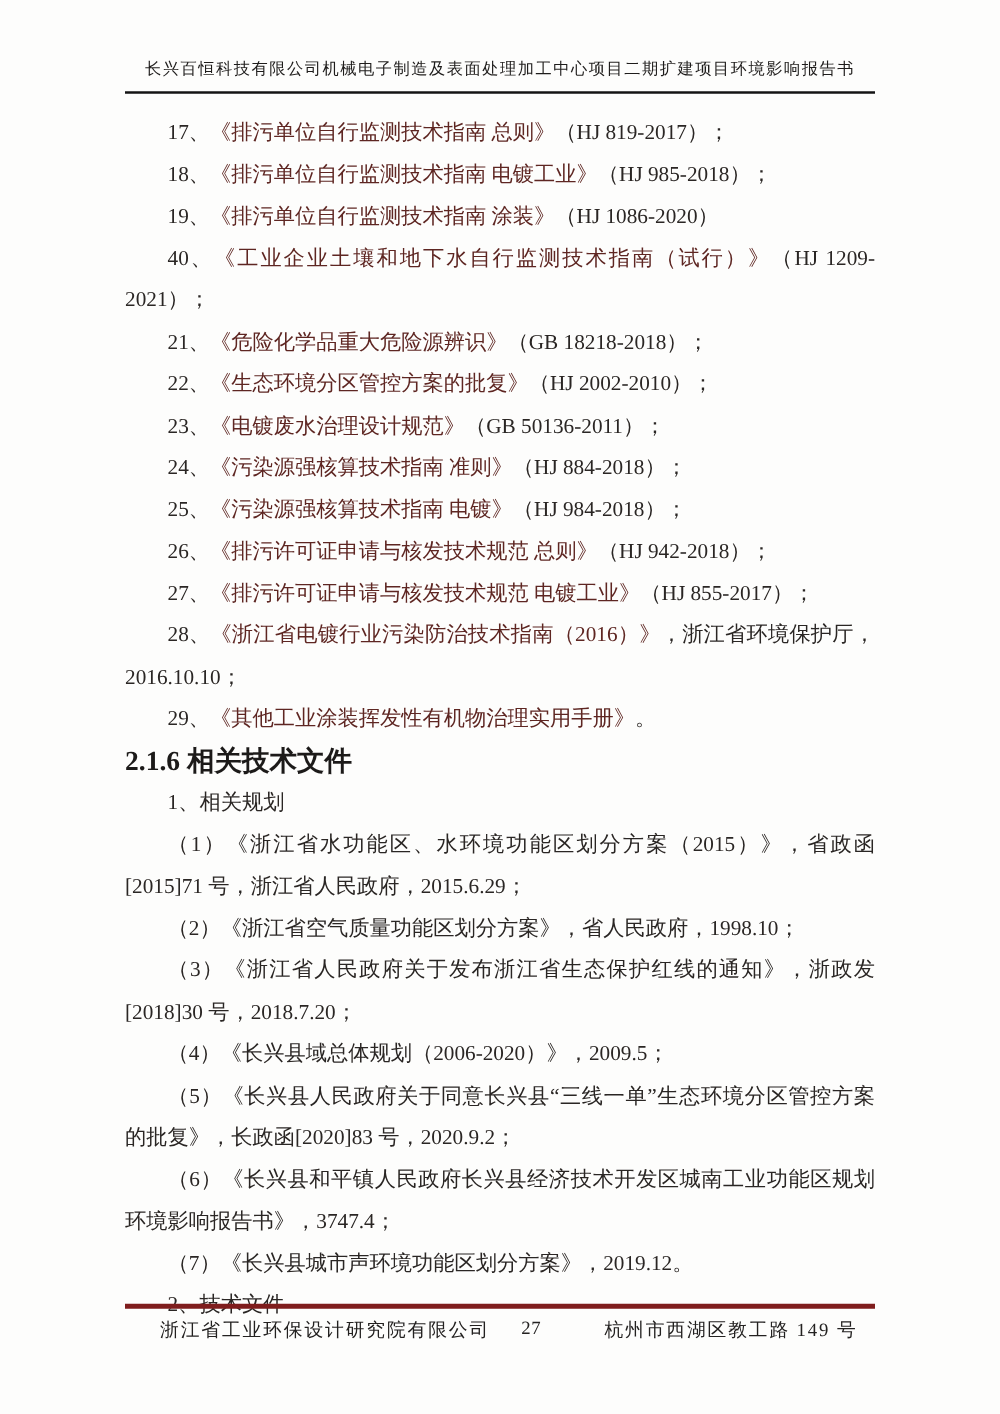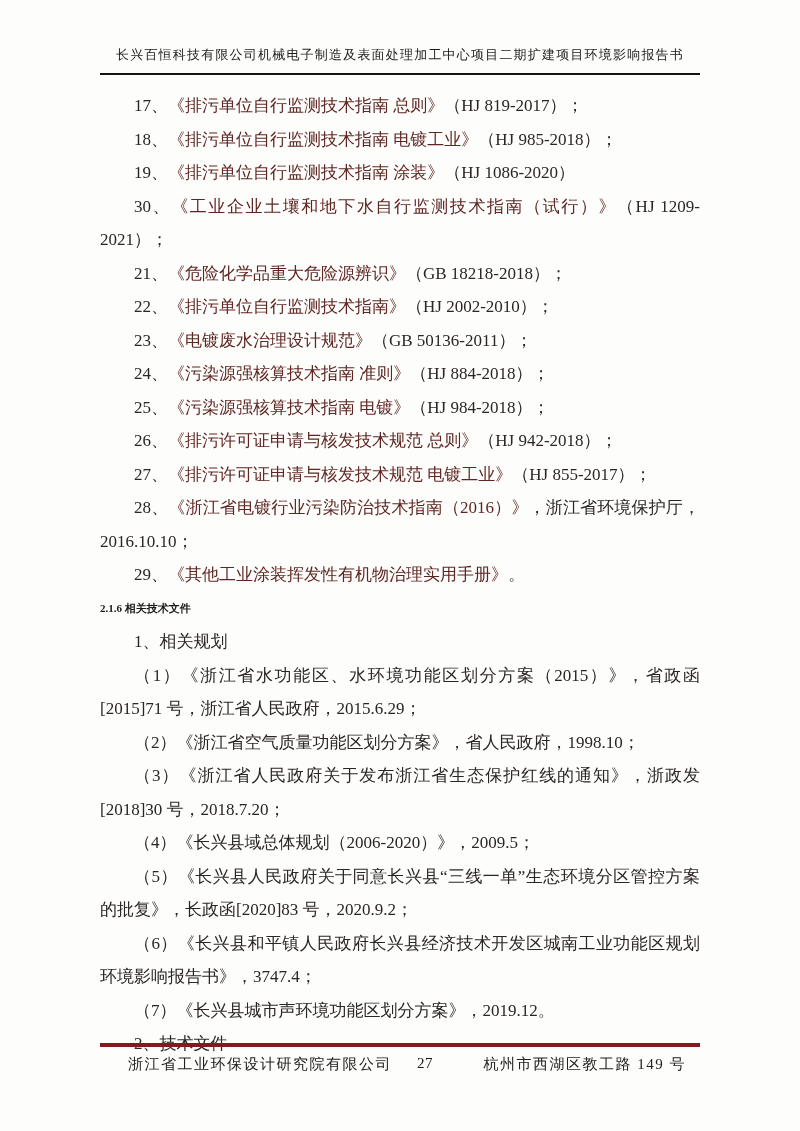--- a/index.html
+++ b/index.html
@@ -34,21 +34,21 @@
     line-height:33.5px;
     text-align:justify;
     text-justify:inter-ideograph;
   }
   .content p{margin:0;text-indent:2em;}
   .std .t{color:#5e2622;}
   .section-heading{
     font-weight:bold;
     text-indent:0 !important;
     color:#1c1a19;
-    font-size:11px;
+    font-size:22px;
   }
   
   .footer{
     position:absolute;
     left:100px;
     top:1043px;
     width:600px;
     border-top:4px solid #7f1d1d;
     height:36px;
   }
@@ -72,23 +72,23 @@
   <div class="header">
     <div class="header-title">长兴百恒科技有限公司机械电子制造及表面处理加工中心项目二期扩建项目环境影响报告书</div>
     <div class="header-rule"></div>
   </div>
 
   <div class="content">
 
     <p class="std"><span>17、</span><span class="t">《排污单位自行监测技术指南 总则》</span><span>（HJ 819-2017）；</span></p>
     <p class="std"><span>18、</span><span class="t">《排污单位自行监测技术指南 电镀工业》</span><span>（HJ 985-2018）；</span></p>
     <p class="std"><span>19、</span><span class="t">《排污单位自行监测技术指南 涂装》</span><span>（HJ 1086-2020）</span></p>
-    <p class="std"><span>30、</span><span class="t">《工业企业土壤和地下水自行监测技术指南（试行）》</span><span>（HJ 1209-2021）；</span></p>
+    <p class="std"><span>40、</span><span class="t">《工业企业土壤和地下水自行监测技术指南（试行）》</span><span>（HJ 1209-2021）；</span></p>
     <p class="std"><span>21、</span><span class="t">《危险化学品重大危险源辨识》</span><span>（GB 18218-2018）；</span></p>
-    <p class="std"><span>22、</span><span class="t">《排污单位自行监测技术指南》</span><span>（HJ 2002-2010）；</span></p>
+    <p class="std"><span>22、</span><span class="t">《生态环境分区管控方案的批复》</span><span>（HJ 2002-2010）；</span></p>
     <p class="std"><span>23、</span><span class="t">《电镀废水治理设计规范》</span><span>（GB 50136-2011）；</span></p>
     <p class="std"><span>24、</span><span class="t">《污染源强核算技术指南  准则》</span><span>（HJ 884-2018）；</span></p>
     <p class="std"><span>25、</span><span class="t">《污染源强核算技术指南  电镀》</span><span>（HJ 984-2018）；</span></p>
     <p class="std"><span>26、</span><span class="t">《排污许可证申请与核发技术规范 总则》</span><span>（HJ 942-2018）；</span></p>
     <p class="std"><span>27、</span><span class="t">《排污许可证申请与核发技术规范 电镀工业》</span><span>（HJ 855-2017）；</span></p>
     <p class="std"><span>28、</span><span class="t">《浙江省电镀行业污染防治技术指南（2016）》</span><span>，浙江省环境保护厅，2016.10.10；</span></p>
     <p class="std"><span>29、</span><span class="t">《其他工业涂装挥发性有机物治理实用手册》</span><span>。</span></p>
 
     <p class="section-heading">2.1.6 相关技术文件</p>
 

